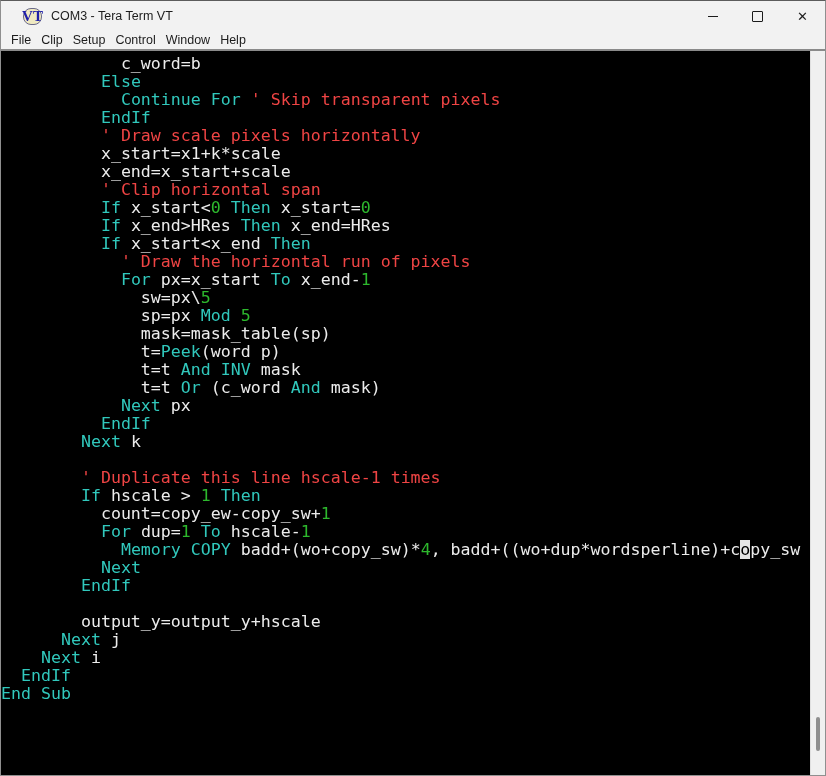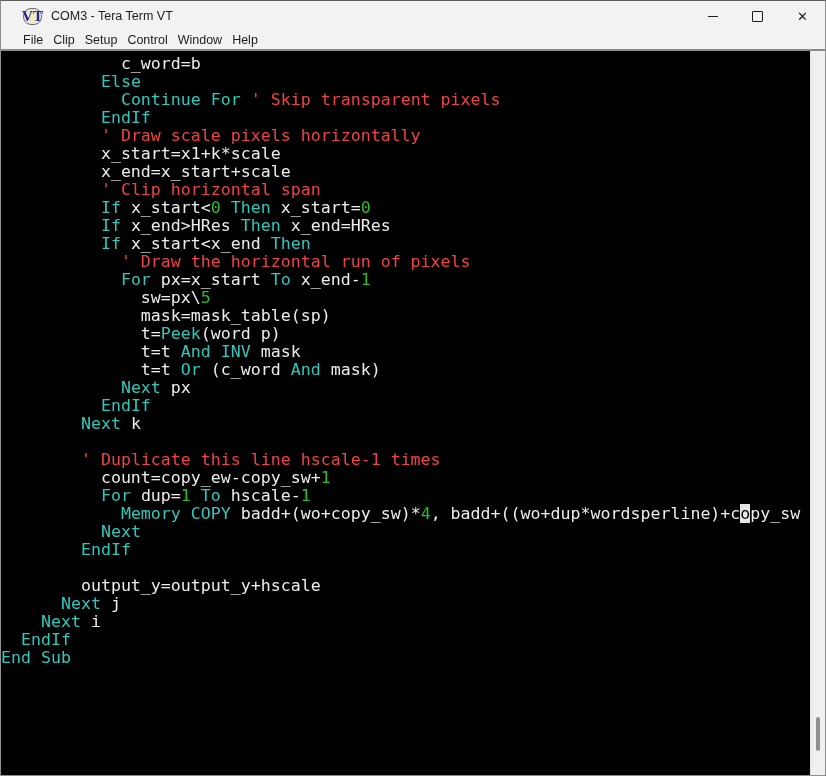--- a/index.html
+++ b/index.html
@@ -19,21 +19,21 @@
     font-family:"Liberation Serif",serif;font-weight:bold;font-size:15px;color:#2020a8;
   }
   .title-text{margin-left:9px;font-size:12.5px;color:#1c1c1c;}
   .winbtns{position:absolute;right:0;top:0;height:30px;display:flex;}
   .winbtn{width:45px;height:30px;display:flex;align-items:center;justify-content:center;color:#1c1c1c;}
   .min-glyph{width:10px;height:1px;background:#1c1c1c;}
   .max-glyph{width:9px;height:9px;border:1px solid #1c1c1c;border-radius:1px;}
   .close-glyph{font-size:13px;line-height:13px;}
   
   .menubar{height:18px;background:#f2f2f2;border-bottom:2px solid #8a8a8a;
-    display:flex;align-items:center;padding-left:17px;}
+    display:flex;align-items:center;padding-left:5px;}
   .menu-item{padding:0 5px;font-size:12.5px;color:#1c1c1c;line-height:16px;}
   
   .terminal-wrap{position:absolute;top:50px;left:0;right:0;bottom:0;display:flex;}
   .screen{
     width:809px;box-sizing:border-box;background:#000;
     padding:4px 0 0 0;
     font-family:"DejaVu Sans Mono",monospace;font-size:16.6px;line-height:18px;
   }
   .code-area{height:702px;overflow:hidden;}
   .code-line{height:18px;white-space:pre;}
@@ -90,29 +90,31 @@
           <div class="code-line"><span class="tk-w">          </span><span class="tk-c">' Draw scale pixels horizontally</span></div>
           <div class="code-line"><span class="tk-w">          x_start=x1+k*scale</span></div>
           <div class="code-line"><span class="tk-w">          x_end=x_start+scale</span></div>
           <div class="code-line"><span class="tk-w">          </span><span class="tk-c">' Clip horizontal span</span></div>
           <div class="code-line"><span class="tk-w">          </span><span class="tk-k">If</span><span class="tk-w"> x_start&lt;</span><span class="tk-n">0</span><span class="tk-w"> </span><span class="tk-k">Then</span><span class="tk-w"> x_start=</span><span class="tk-n">0</span></div>
           <div class="code-line"><span class="tk-w">          </span><span class="tk-k">If</span><span class="tk-w"> x_end&gt;HRes </span><span class="tk-k">Then</span><span class="tk-w"> x_end=HRes</span></div>
           <div class="code-line"><span class="tk-w">          </span><span class="tk-k">If</span><span class="tk-w"> x_start&lt;x_end </span><span class="tk-k">Then</span></div>
           <div class="code-line"><span class="tk-w">            </span><span class="tk-c">' Draw the horizontal run of pixels</span></div>
           <div class="code-line"><span class="tk-w">            </span><span class="tk-k">For</span><span class="tk-w"> px=x_start </span><span class="tk-k">To</span><span class="tk-w"> x_end-</span><span class="tk-n">1</span></div>
           <div class="code-line"><span class="tk-w">              sw=px\</span><span class="tk-n">5</span></div>
+          <div class="code-line"><span class="tk-w">              sp=px </span><span class="tk-k">Mod</span><span class="tk-w"> </span><span class="tk-n">5</span></div>
           <div class="code-line"><span class="tk-w">              mask=mask_table(sp)</span></div>
           <div class="code-line"><span class="tk-w">              t=</span><span class="tk-k">Peek</span><span class="tk-w">(word p)</span></div>
           <div class="code-line"><span class="tk-w">              t=t </span><span class="tk-k">And</span><span class="tk-w"> </span><span class="tk-k">INV</span><span class="tk-w"> mask</span></div>
           <div class="code-line"><span class="tk-w">              t=t </span><span class="tk-k">Or</span><span class="tk-w"> (c_word </span><span class="tk-k">And</span><span class="tk-w"> mask)</span></div>
           <div class="code-line"><span class="tk-w">            </span><span class="tk-k">Next</span><span class="tk-w"> px</span></div>
           <div class="code-line"><span class="tk-w">          </span><span class="tk-k">EndIf</span></div>
           <div class="code-line"><span class="tk-w">        </span><span class="tk-k">Next</span><span class="tk-w"> k</span></div>
           <div class="code-line"></div>
           <div class="code-line"><span class="tk-w">        </span><span class="tk-c">' Duplicate this line hscale-1 times</span></div>
+          <div class="code-line"><span class="tk-w">        </span><span class="tk-k">If</span><span class="tk-w"> hscale &gt; </span><span class="tk-n">1</span><span class="tk-w"> </span><span class="tk-k">Then</span></div>
           <div class="code-line"><span class="tk-w">          count=copy_ew-copy_sw+</span><span class="tk-n">1</span></div>
           <div class="code-line"><span class="tk-w">          </span><span class="tk-k">For</span><span class="tk-w"> dup=</span><span class="tk-n">1</span><span class="tk-w"> </span><span class="tk-k">To</span><span class="tk-w"> hscale-</span><span class="tk-n">1</span></div>
           <div class="code-line"><span class="tk-w">            </span><span class="tk-k">Memory</span><span class="tk-w"> </span><span class="tk-k">COPY</span><span class="tk-w"> badd+(wo+copy_sw)*</span><span class="tk-n">4</span><span class="tk-w">, badd+((wo+dup*wordsperline)+c</span><span class="tk-x">o</span><span class="tk-w">py_sw</span></div>
           <div class="code-line"><span class="tk-w">          </span><span class="tk-k">Next</span></div>
           <div class="code-line"><span class="tk-w">        </span><span class="tk-k">EndIf</span></div>
           <div class="code-line"></div>
           <div class="code-line"><span class="tk-w">        output_y=output_y+hscale</span></div>
           <div class="code-line"><span class="tk-w">      </span><span class="tk-k">Next</span><span class="tk-w"> j</span></div>
           <div class="code-line"><span class="tk-w">    </span><span class="tk-k">Next</span><span class="tk-w"> i</span></div>
           <div class="code-line"><span class="tk-w">  </span><span class="tk-k">EndIf</span></div>

